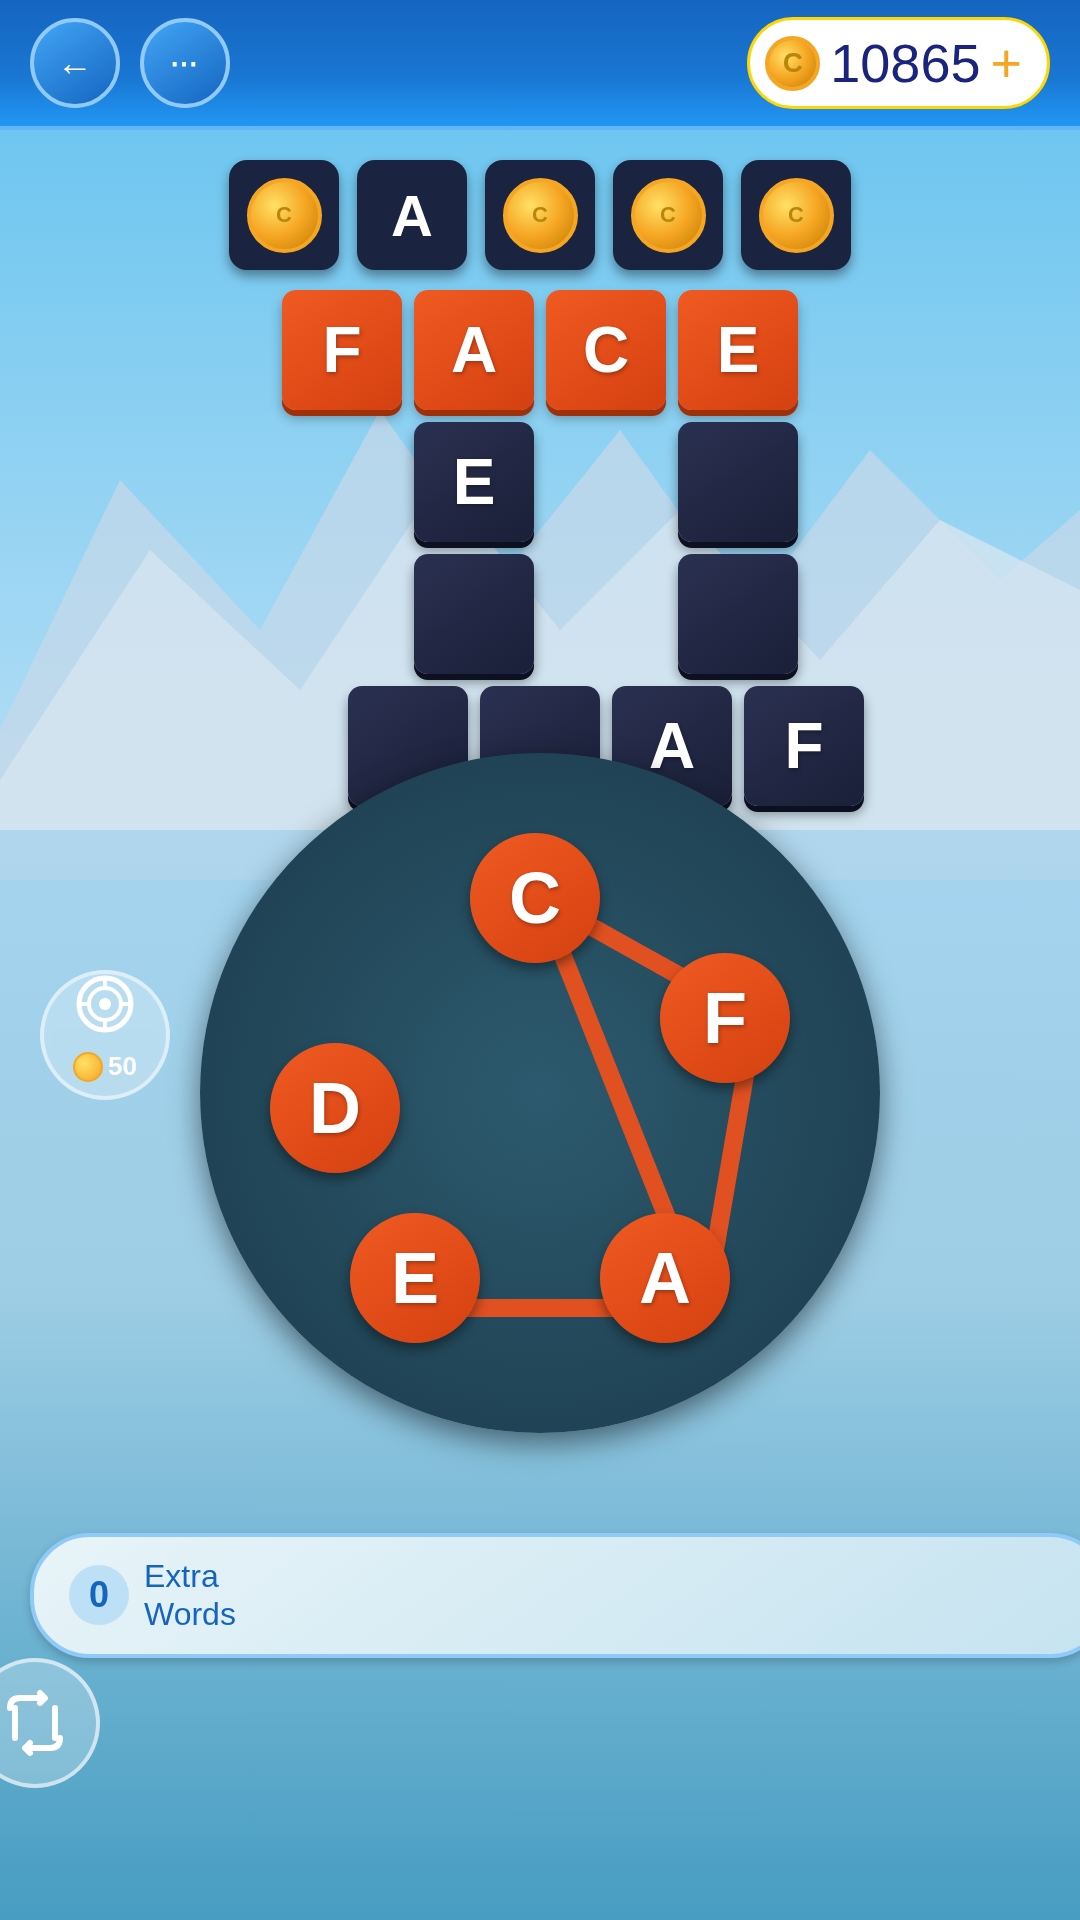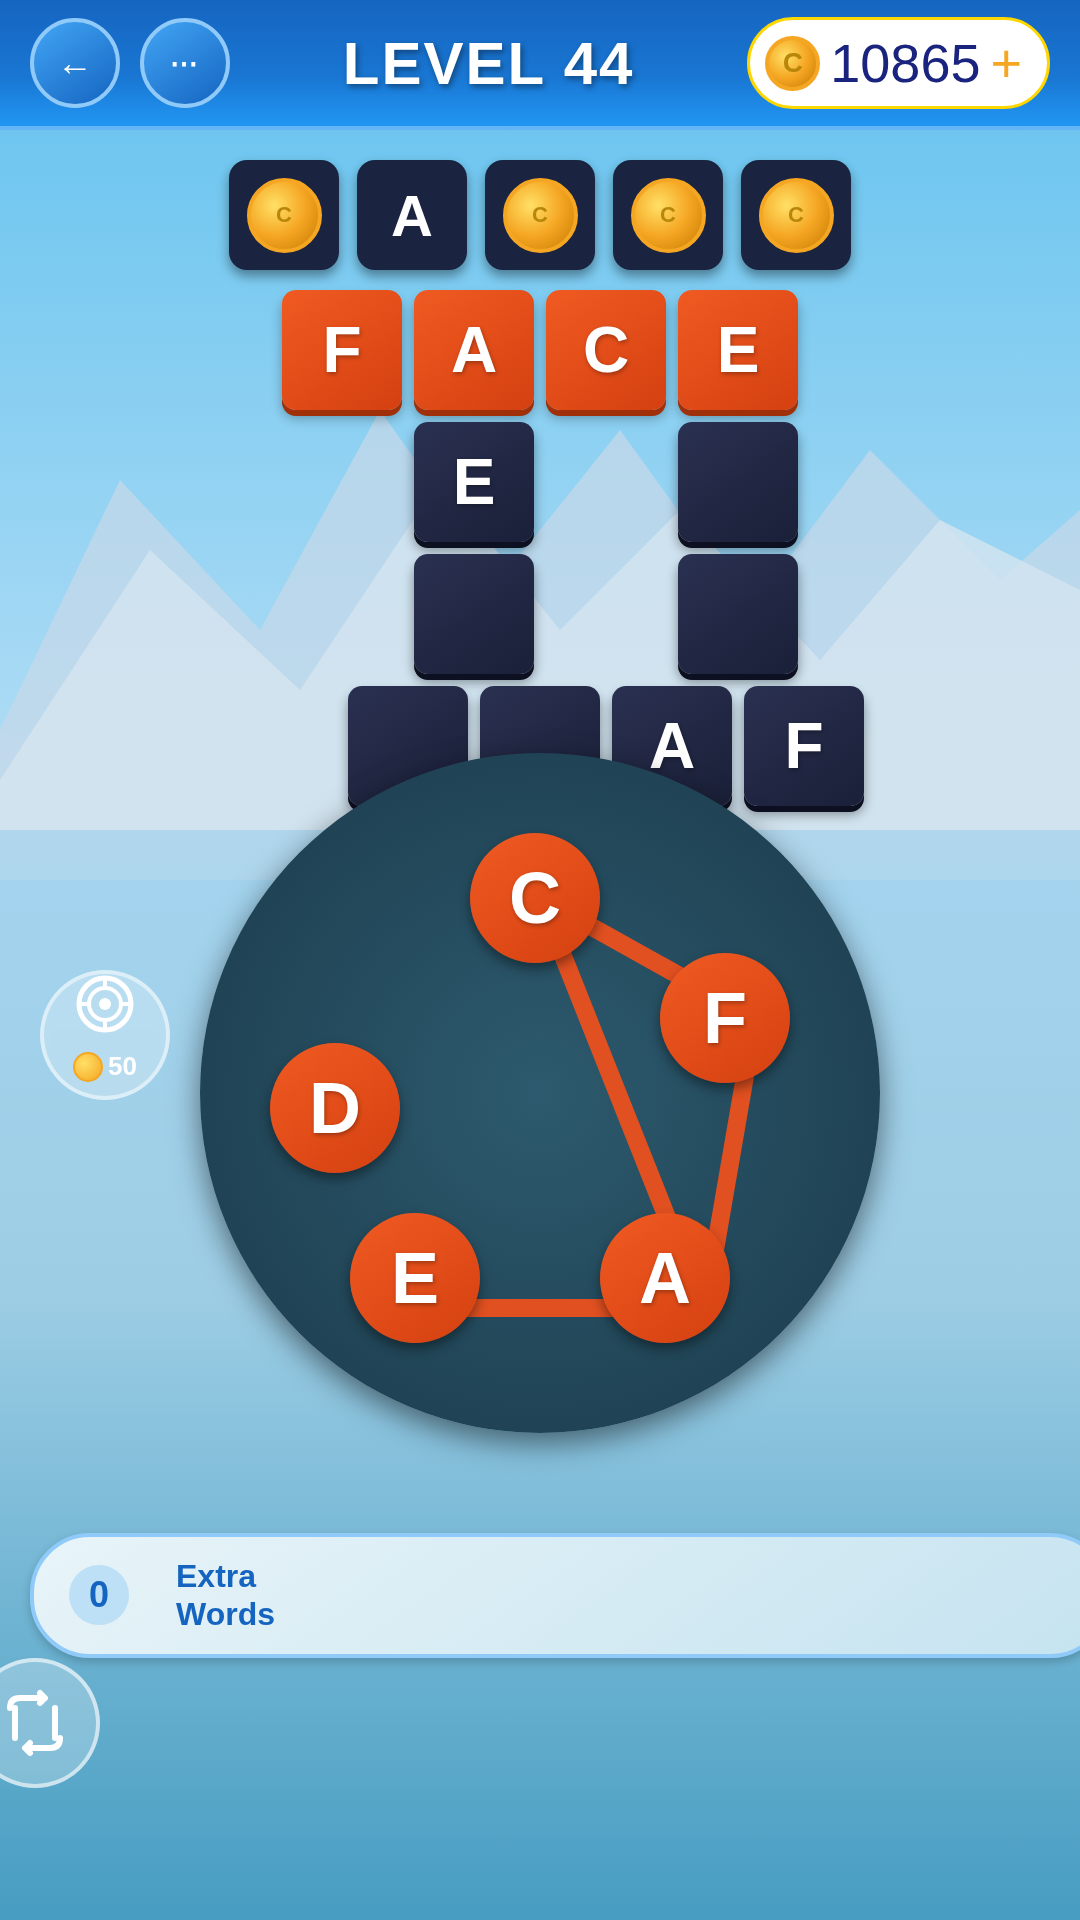--- a/index.html
+++ b/index.html
@@ -297,24 +297,23 @@
       display: flex;
       align-items: center;
       justify-content: center;
       font-size: 36px;
       font-weight: 900;
       color: #1565c0;
     }
 
     .extra-words-label {
       font-size: 32px;
-      font-weight: 700;
+      font-weight: 400;
       color: #1565c0;
       line-height: 1.2;
-      margin-left: 32px;
     }
 
     
     .shuffle-btn {
       position: absolute;
       bottom: 100px;
       right: 30px;
       width: 130px;
       height: 130px;
       border-radius: 50%;
@@ -367,21 +366,20 @@
   <path d="M0 650 L150 420 L300 560 L440 350 L560 500 L680 380 L820 530 L940 390 L1080 460 L1080 750 L0 750Z" fill="#d5e5f0" opacity="0.8"></path>
 
   <rect x="0" y="700" width="1080" height="1090" fill="url(#waterGrad)" opacity="0.6"></rect>
 </svg>
 
 <div class="header">
   <div class="header-left">
     <div class="circle-btn">←</div>
     <div class="circle-btn" style="font-size:28px; letter-spacing:2px;">⋯</div>
   </div>
-  <div class="header-title">LEVEL 44</div>
   <div class="coins-badge">
     <div class="coin-icon">C</div>
     <span class="coins-text">10865</span>
     <span class="coins-text" style="color:#f5a623;">+</span>
   </div>
 </div>
 
 <div class="main-content">
 
   <div class="rewards-row content-layer">

